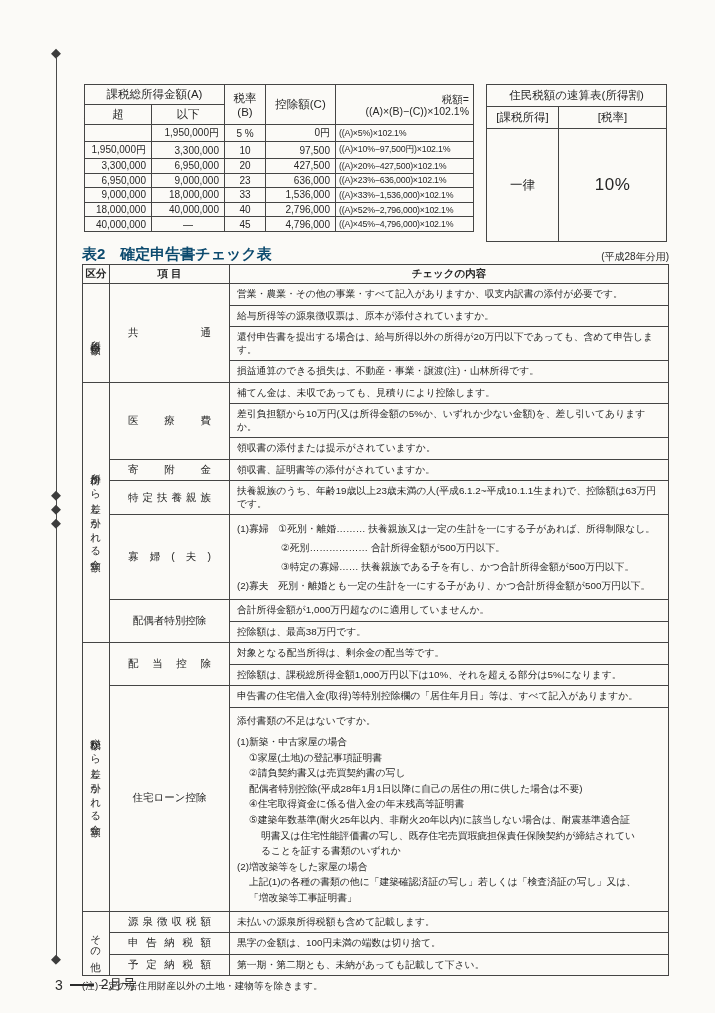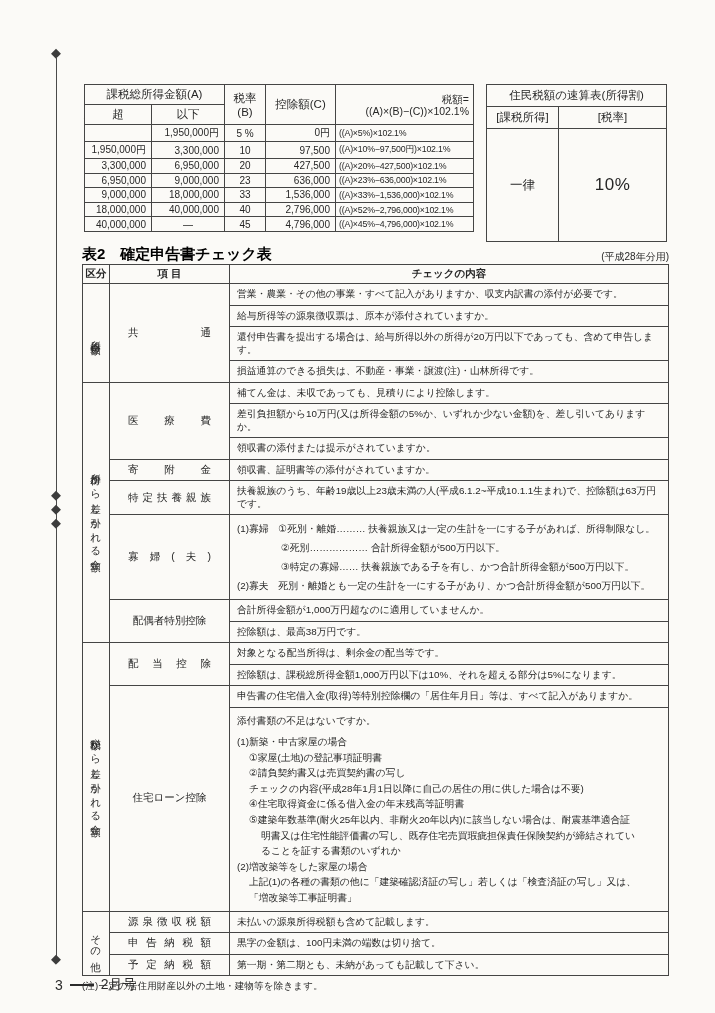--- a/index.html
+++ b/index.html
@@ -35,21 +35,21 @@
   .t1b td{text-align:center;}
   .t1b .rhead{height:22px;}
   .t1b .rsub{height:22px;font-size:11.5px;}
   .t1b .rbody{height:113px;}
   .t1b .flat{font-size:12.5px;}
   .t1b .pct{font-size:17px;letter-spacing:.5px;}
 
   
   .main{position:absolute;left:82px;top:246px;width:587px;}
   .t2head{display:flex;justify-content:space-between;align-items:flex-end;height:18px;}
-  .t2head .ttl2{font-weight:bold;font-size:15px;color:#000000;position:static;}
+  .t2head .ttl2{font-weight:bold;font-size:15px;color:#0c4a6e;position:static;}
   .t2{width:586px;border:1.5px solid #3d3d3d;}
   .t2 thead th{font-weight:600;font-size:10.5px;padding:2px;height:14px;}
   .t2 td,.t2 th{vertical-align:middle;}
   th.kubun{width:27px;font-weight:normal;padding:2px 0;}
   th.kubun span{writing-mode:vertical-rl;text-orientation:upright;font-size:10.5px;letter-spacing:1.5px;display:inline-block;}
   td.item{text-align:center;font-size:10.5px;padding:2px 4px;}
   .ilabel{display:block;}
   .ilabel.just{text-align:justify;text-align-last:justify;padding:0 14px;}
   td.content{font-size:9.8px;padding:4px 7px;line-height:12.5px;}
   td.content .line{min-height:12.5px;}
@@ -301,21 +301,21 @@
             <td class="content">
               <div class="line ind0">申告書の住宅借入金(取得)等特別控除欄の「居住年月日」等は、すべて記入がありますか。</div>
             </td>
           </tr>
           <tr>
             <td class="content multi">
               <div class="line ind0 gapb">添付書類の不足はないですか。</div>
               <div class="line ind0">(1)新築・中古家屋の場合</div>
               <div class="line ind1">①家屋(土地)の登記事項証明書</div>
               <div class="line ind1">②請負契約書又は売買契約書の写し</div>
-              <div class="line ind1">チェックの内容(平成28年1月1日以降に自己の居住の用に供した場合は不要)</div>
+              <div class="line ind1">配偶者特別控除(平成28年1月1日以降に自己の居住の用に供した場合は不要)</div>
               <div class="line ind1">④住宅取得資金に係る借入金の年末残高等証明書</div>
               <div class="line ind1">⑤建築年数基準(耐火25年以内、非耐火20年以内)に該当しない場合は、耐震基準適合証</div>
               <div class="line ind2">明書又は住宅性能評価書の写し、既存住宅売買瑕疵担保責任保険契約が締結されてい</div>
               <div class="line ind2">ることを証する書類のいずれか</div>
               <div class="line ind0">(2)増改築等をした家屋の場合</div>
               <div class="line ind1">上記(1)の各種の書類の他に「建築確認済証の写し」若しくは「検査済証の写し」又は、</div>
               <div class="line ind1">「増改築等工事証明書」</div>
             </td>
           </tr>
           <tr>

